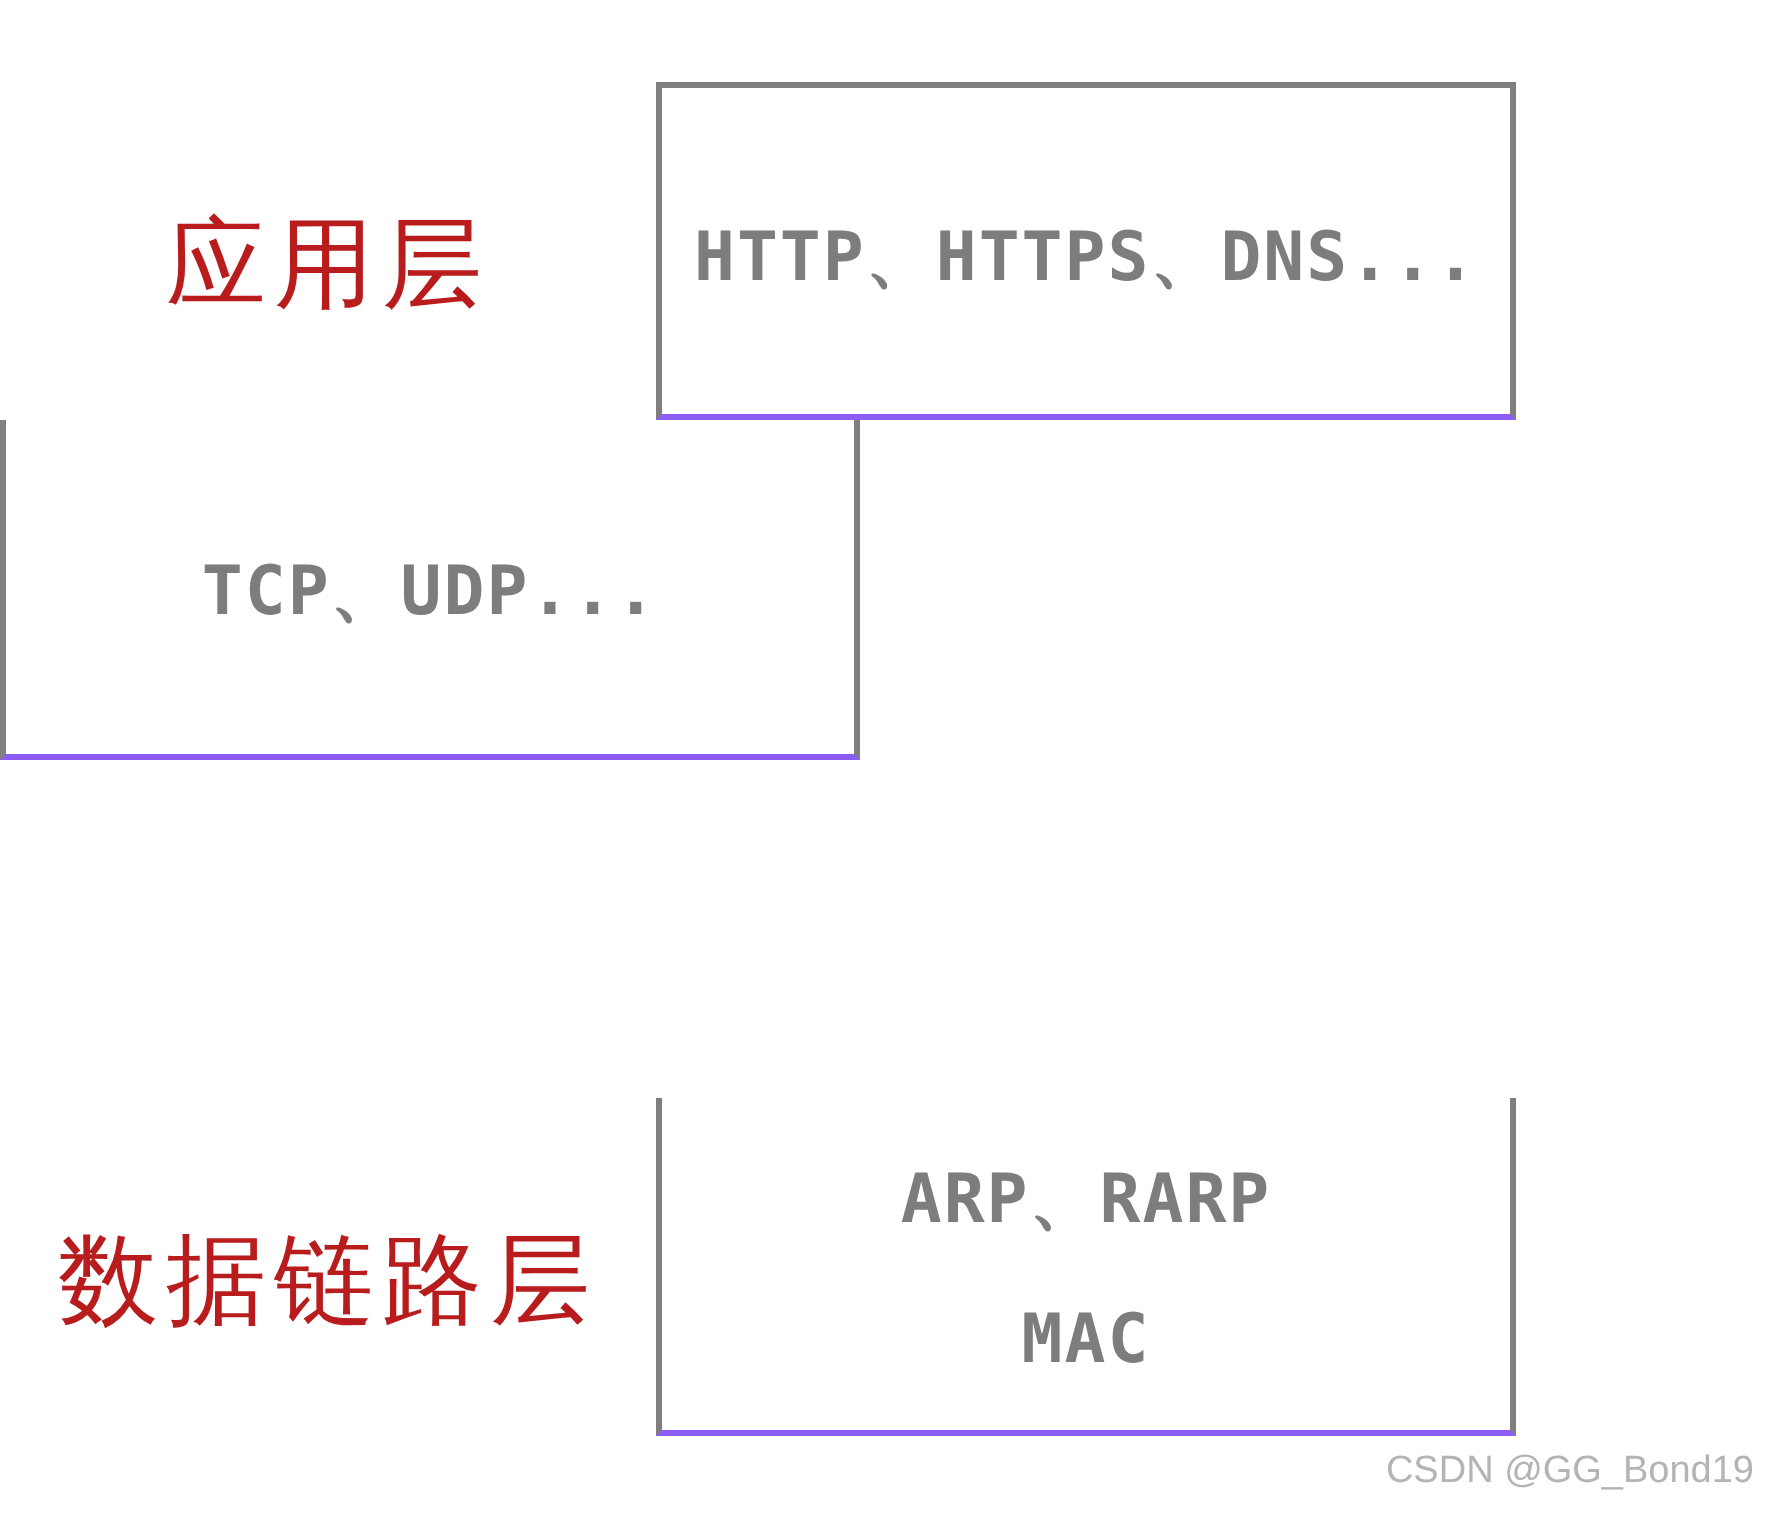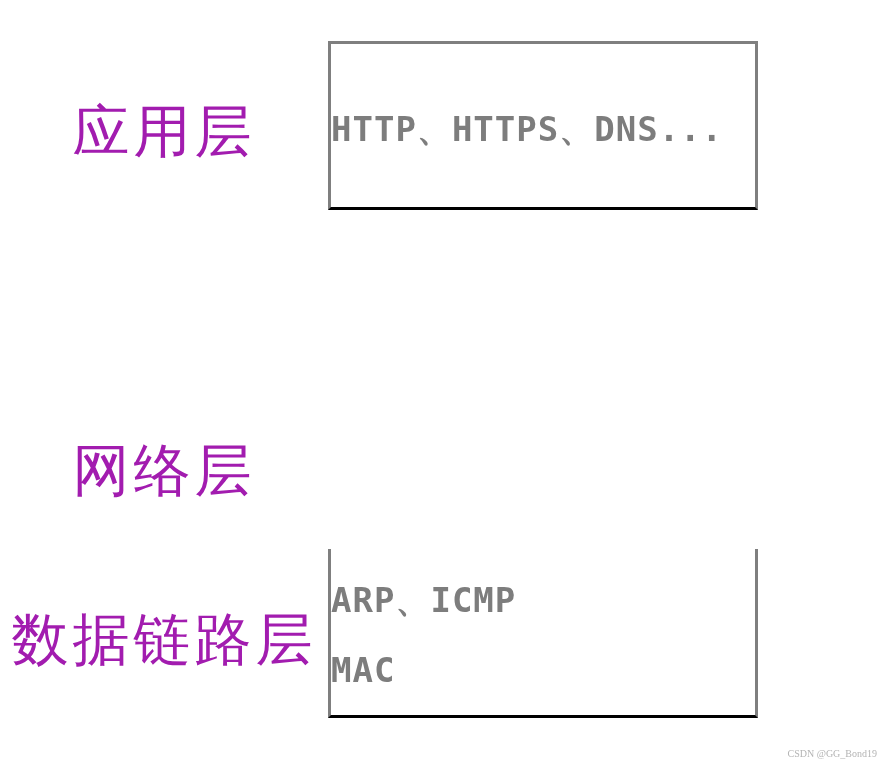--- a/index.html
+++ b/index.html
@@ -31,33 +31,34 @@
     min-height: 0;
   }
   .layer-label {
     width: 328px;
     box-sizing: border-box;
     display: flex;
     align-items: center;
     justify-content: center;
     padding-top: 14px;
     font-family: "DejaVu Serif", "Liberation Serif", serif;
-    font-size: 57px;
+    font-size: 50px;
     letter-spacing: 4px;
-    color: #a21caf;
+    color: #b91c1c;
     white-space: nowrap;
   }
   .layer-cell {
     width: 430px;
     box-sizing: border-box;
     border-left: 3px solid #7f7f7f;
     border-right: 3px solid #7f7f7f;
-    border-bottom: 3px solid #000000;
+    border-bottom: 3px solid #8b5cf6;
     display: flex;
     flex-direction: column;
+    align-items: center;
     justify-content: center;
     gap: 36px;
     padding-top: 6px;
   }
   .layer-row:first-child .layer-cell {
     border-top: 3px solid #7f7f7f;
   }
   .protocol-line {
     font-family: "DejaVu Sans Mono", "Liberation Mono", monospace;
     font-weight: bold;
@@ -65,53 +66,56 @@
     letter-spacing: 1px;
     line-height: 1;
     color: #7d7d7d;
     white-space: nowrap;
   }
   .protocol-line:empty { display: none; }
   
   .watermark {
     position: absolute;
     right: 15px;
-    bottom: 10px;
-    font-family: Liberation Serif, serif;
-    font-size: 10px;
+    bottom: 22px;
+    font-family: Liberation Sans, sans-serif;
+    font-size: 19px;
     color: #b4b4b4;
     white-space: nowrap;
   }
 </style>
 </head>
 <body>
 
 <div class="canvas">
 
   <div class="layers">
 
     <div class="layer-row">
       <div class="layer-label">应用层</div>
       <div class="layer-cell">
         <div class="protocol-line">HTTP、HTTPS、DNS...</div>
 
       </div>
     </div>
 
     <div class="layer-row">
+      <div class="layer-cell">
+        <div class="protocol-line">TCP、UDP...</div>
+
+      </div>
     </div>
 
     <div class="layer-row">
-      <div class="layer-label">网络层</div>
     </div>
 
     <div class="layer-row">
       <div class="layer-label">数据链路层</div>
       <div class="layer-cell">
-        <div class="protocol-line">ARP、ICMP</div>
+        <div class="protocol-line">ARP、RARP</div>
         <div class="protocol-line">MAC</div>
       </div>
     </div>
 
   </div>
 
   <div class="watermark">CSDN @GG_Bond19</div>
 
 </div>
 

